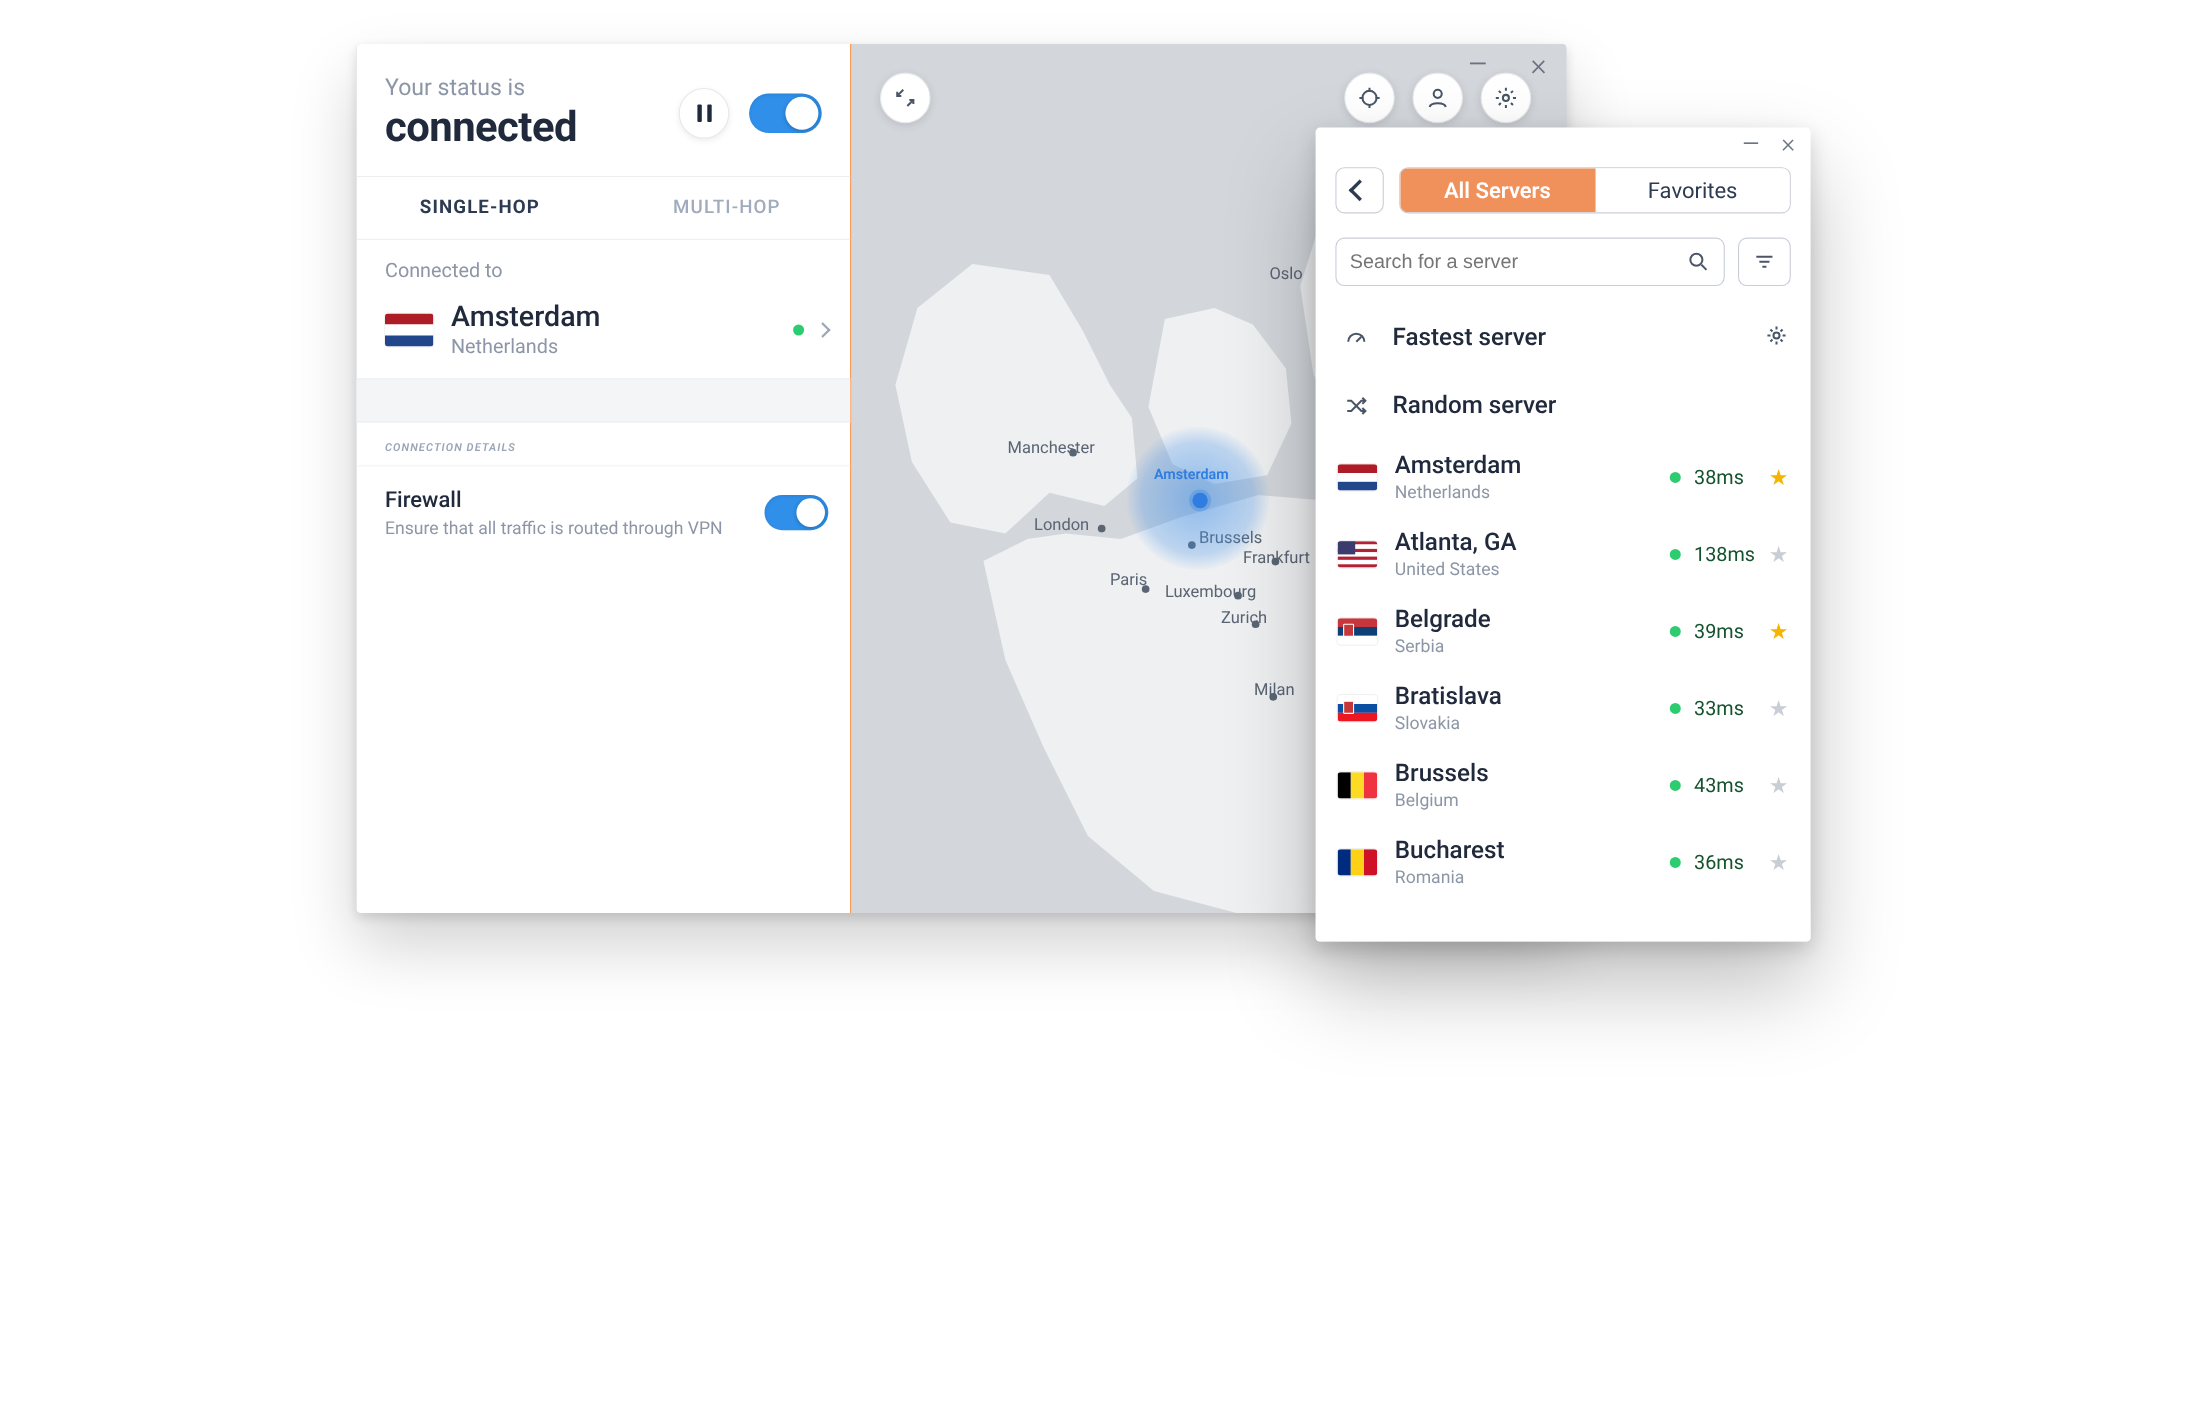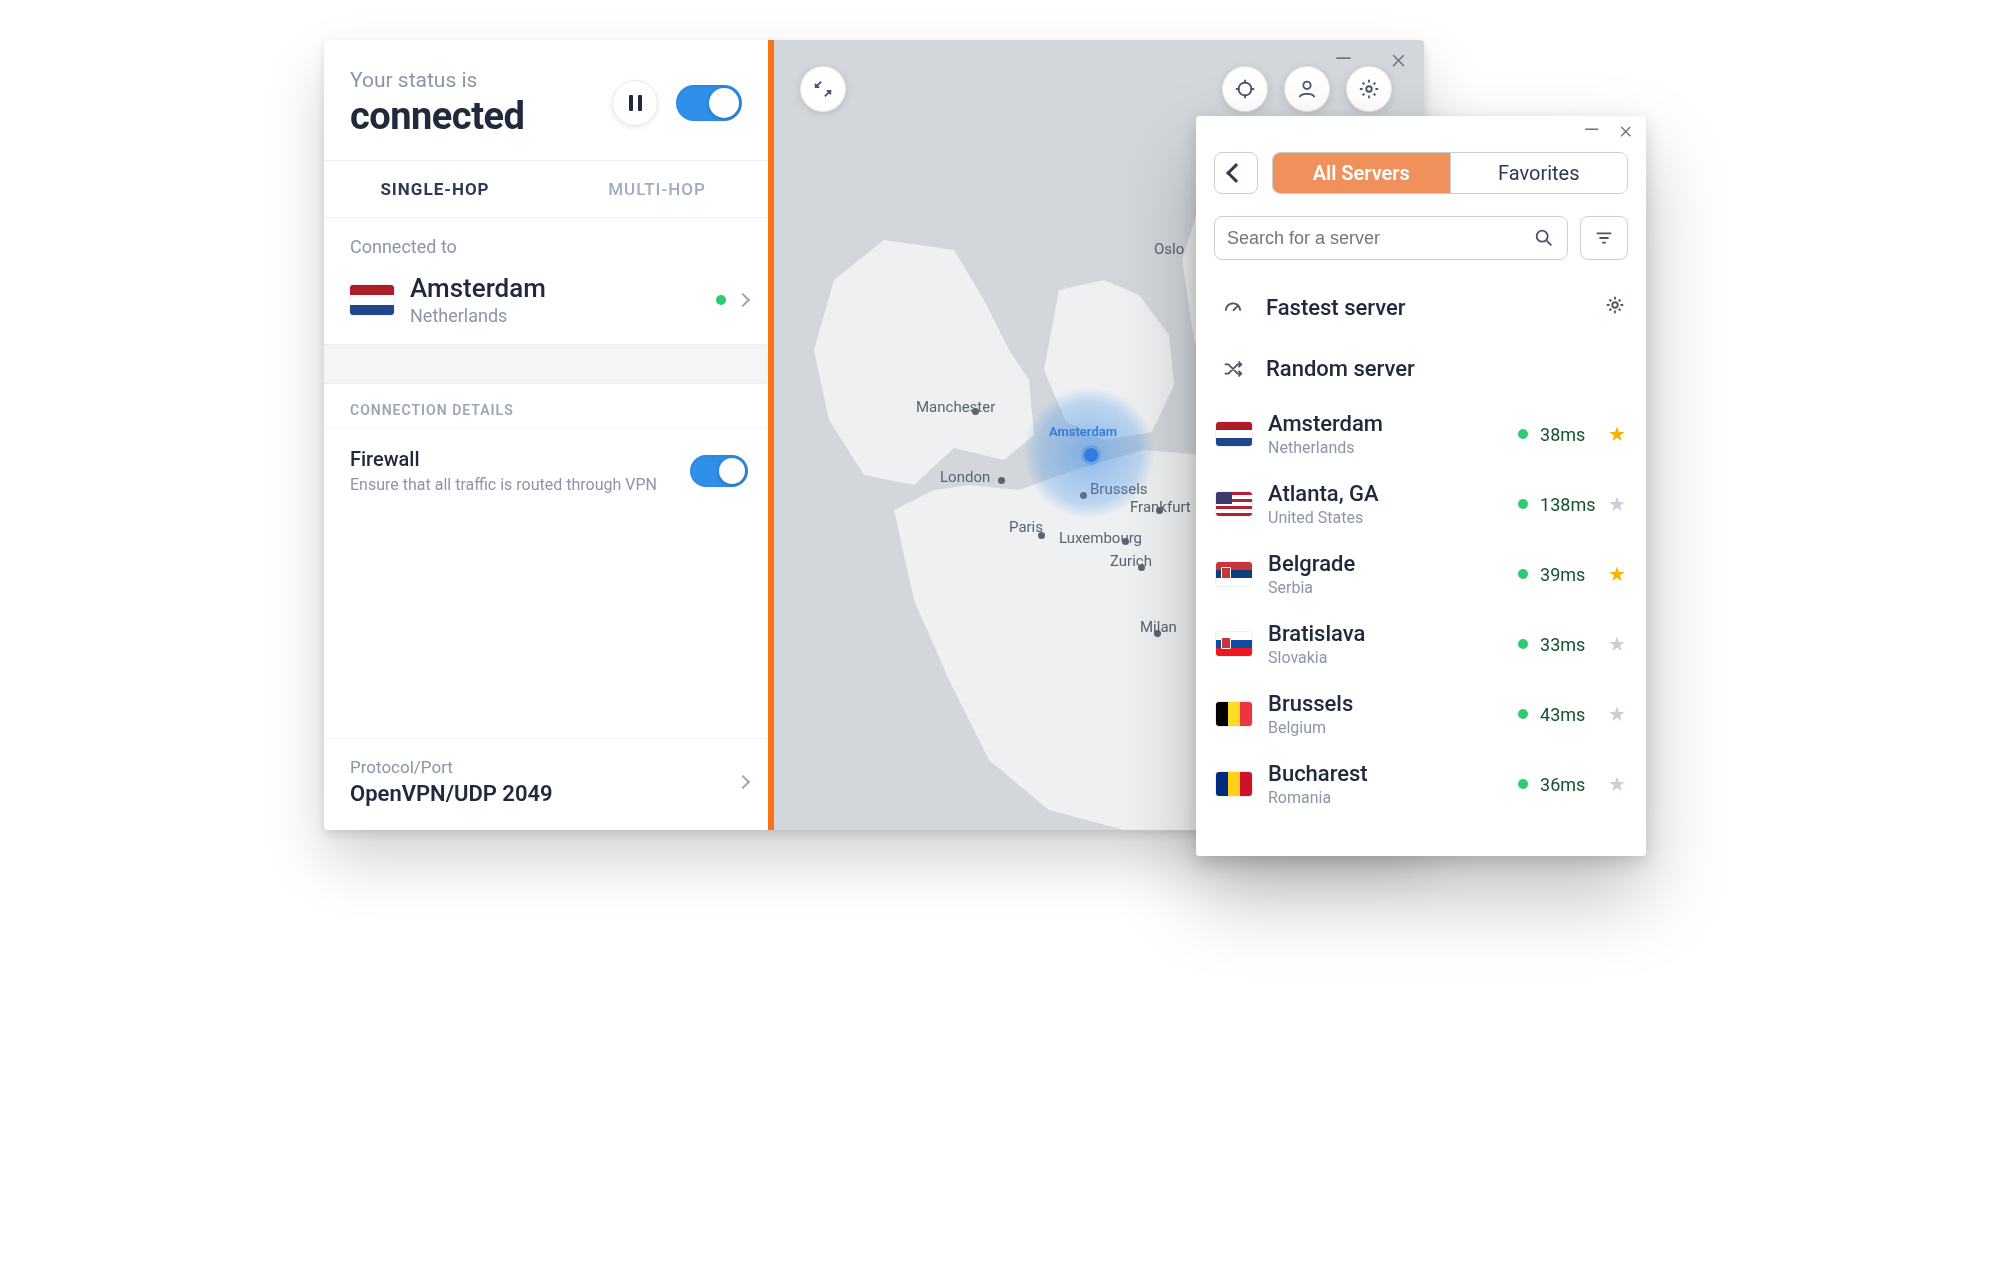--- a/index.html
+++ b/index.html
@@ -28,21 +28,21 @@
     box-shadow: 0 30px 60px rgba(0,0,0,.18), 0 4px 10px rgba(0,0,0,.12);
     overflow: hidden;
     display: flex;
   }
   
   .side-panel {
     width: 450px;
     background: #ffffff;
     display: flex;
     flex-direction: column;
-    border-right: 6px solid #f97316;
+    border-right: 1px solid #f97316;
   }
   .status-block {
     padding: 28px 26px 22px 26px;
     display: flex;
     align-items: center;
     justify-content: space-between;
   }
   .status-text { color: #8c96a6; font-size: 21px; }
   .status-main {
     color: #202a3c;
@@ -121,23 +121,24 @@
   }
   .spacer-band {
     height:40px;
     background:#f3f5f7;
     border-top:1px solid #eceef1;
     border-bottom:1px solid #eceef1;
   }
   .details-head {
     padding:18px 34px 10px 26px;
     color:#9aa5b5;
-    font-size:14px;
+    font-size:10px;
     letter-spacing:1px;
     font-weight:600;
+    font-style:italic;
   }
   .detail-row {
     display:flex;align-items:center;justify-content:space-between;
     padding:18px 20px 18px 26px;
     border-top:1px solid #f1f3f5;
     cursor:pointer;
   }
   .detail-title { font-size:20px; color:#202a3c; font-weight:500; }
   .detail-sub { font-size:16px; color:#8c96a6; margin-top:4px; }
   .detail-row .switch { width:58px;height:32px; }
@@ -327,27 +328,20 @@
         <div>
           <div class="detail-title">Firewall</div>
           <div class="detail-sub">Ensure that all traffic is routed through VPN</div>
         </div>
         <div class="switch">
             <div class="knob"></div>
           </div>
       </div>
 
 
-      <div class="proto-row">
-        <div>
-          <div class="proto-label">Protocol/Port</div>
-          <div class="proto-value">OpenVPN/UDP 2049</div>
-        </div>
-        <div class="chev"></div>
-      </div>
 
     </div>
 
     <div class="map-area">
       <svg class="map-svg" viewBox="0 0 650 790" preserveAspectRatio="xMidYMid slice">
 
         <path fill="#eef0f2" d="M60 240 L110 200 L180 210 L210 260 L235 310 L255 340 L260 395 L230 420 L180 408 L140 445 L90 435 L55 380 L40 310 Z"></path>
         <path fill="#eef0f2" d="M120 470 L160 450 L195 445 L245 450 L300 430 L370 410 L430 415 L470 430 L505 470 L520 520 L498 590 L520 650 L525 720 L500 775 L440 790 L350 790 L275 770 L215 720 L175 640 L140 560 Z"></path>
         <path fill="#eef0f2" d="M430 150 L505 95 L570 110 L615 170 L650 230 L650 790 L590 790 L548 700 L538 610 L506 530 L476 440 L452 370 L420 300 L408 220 Z"></path>
         <path fill="#eef0f2" d="M285 250 L330 240 L365 255 L395 295 L400 345 L378 392 L330 400 L292 382 L270 330 Z"></path>

